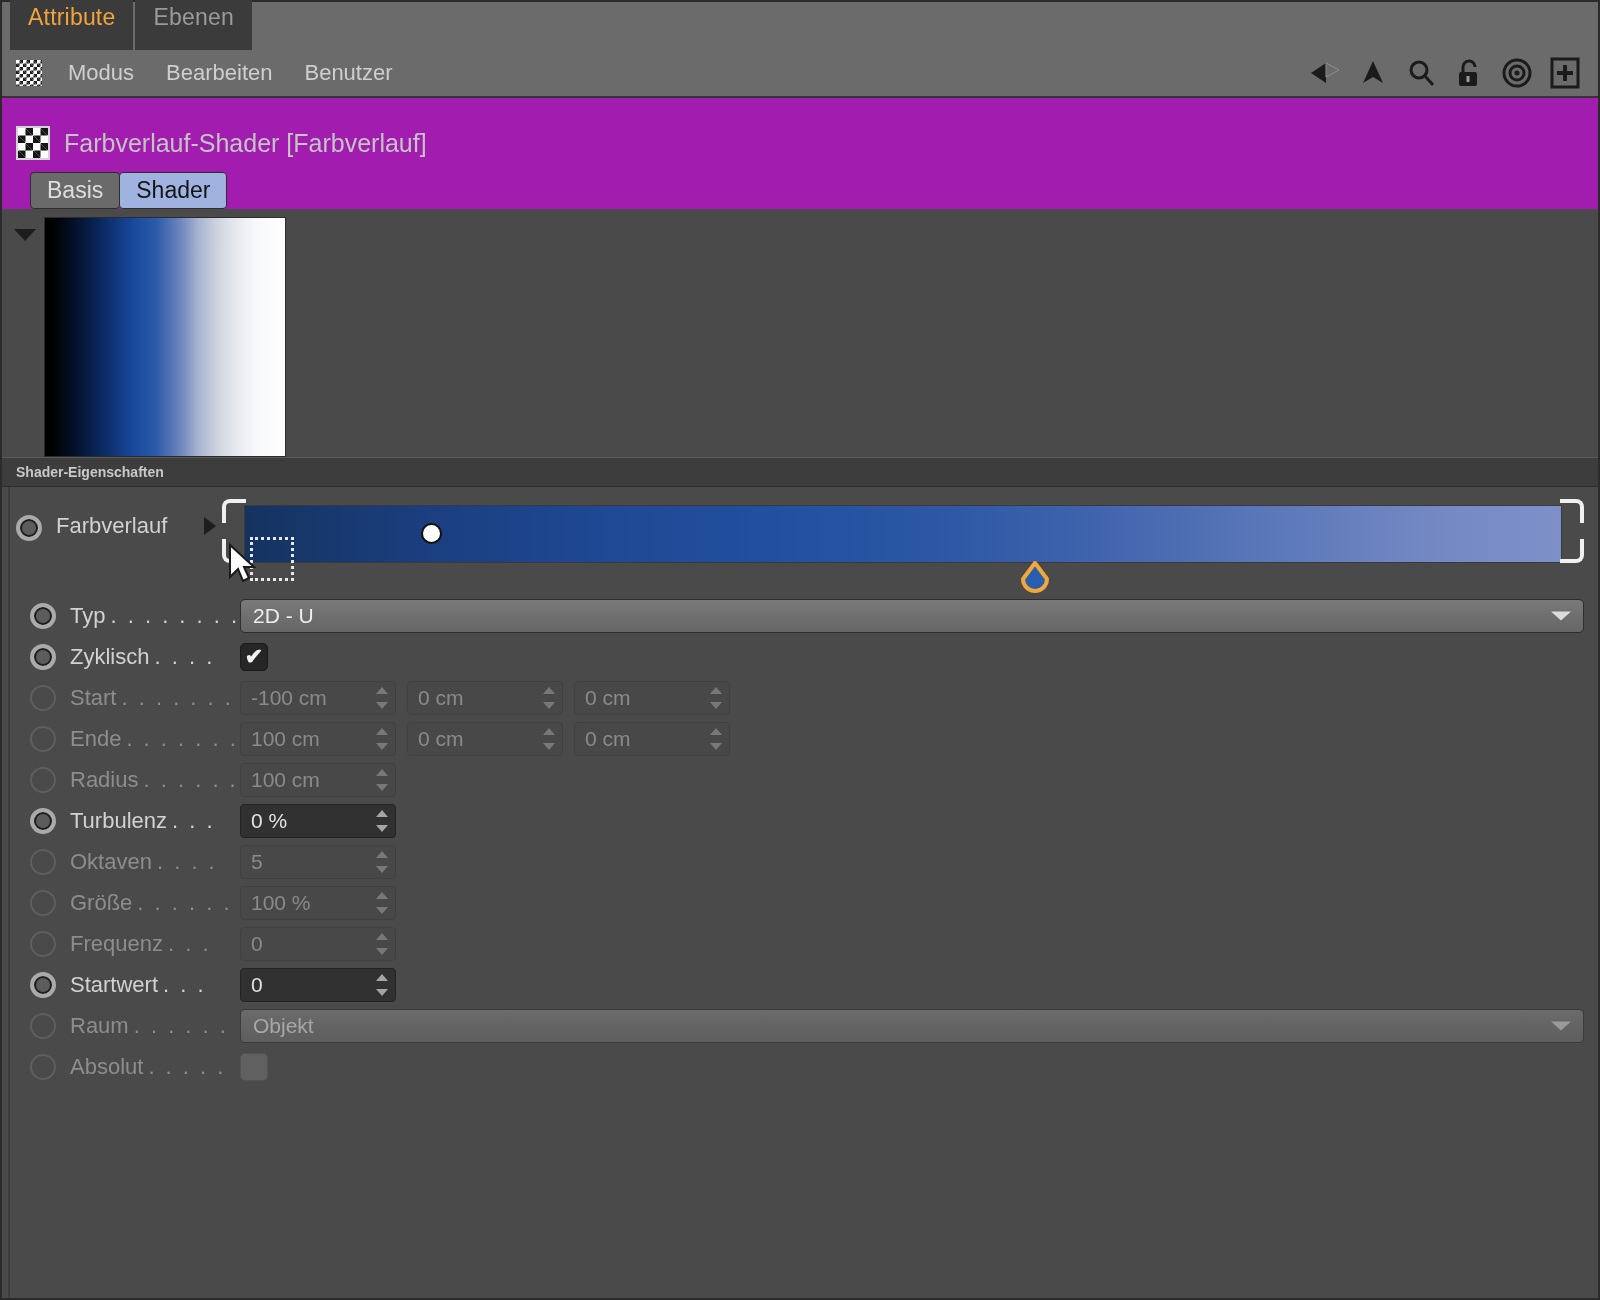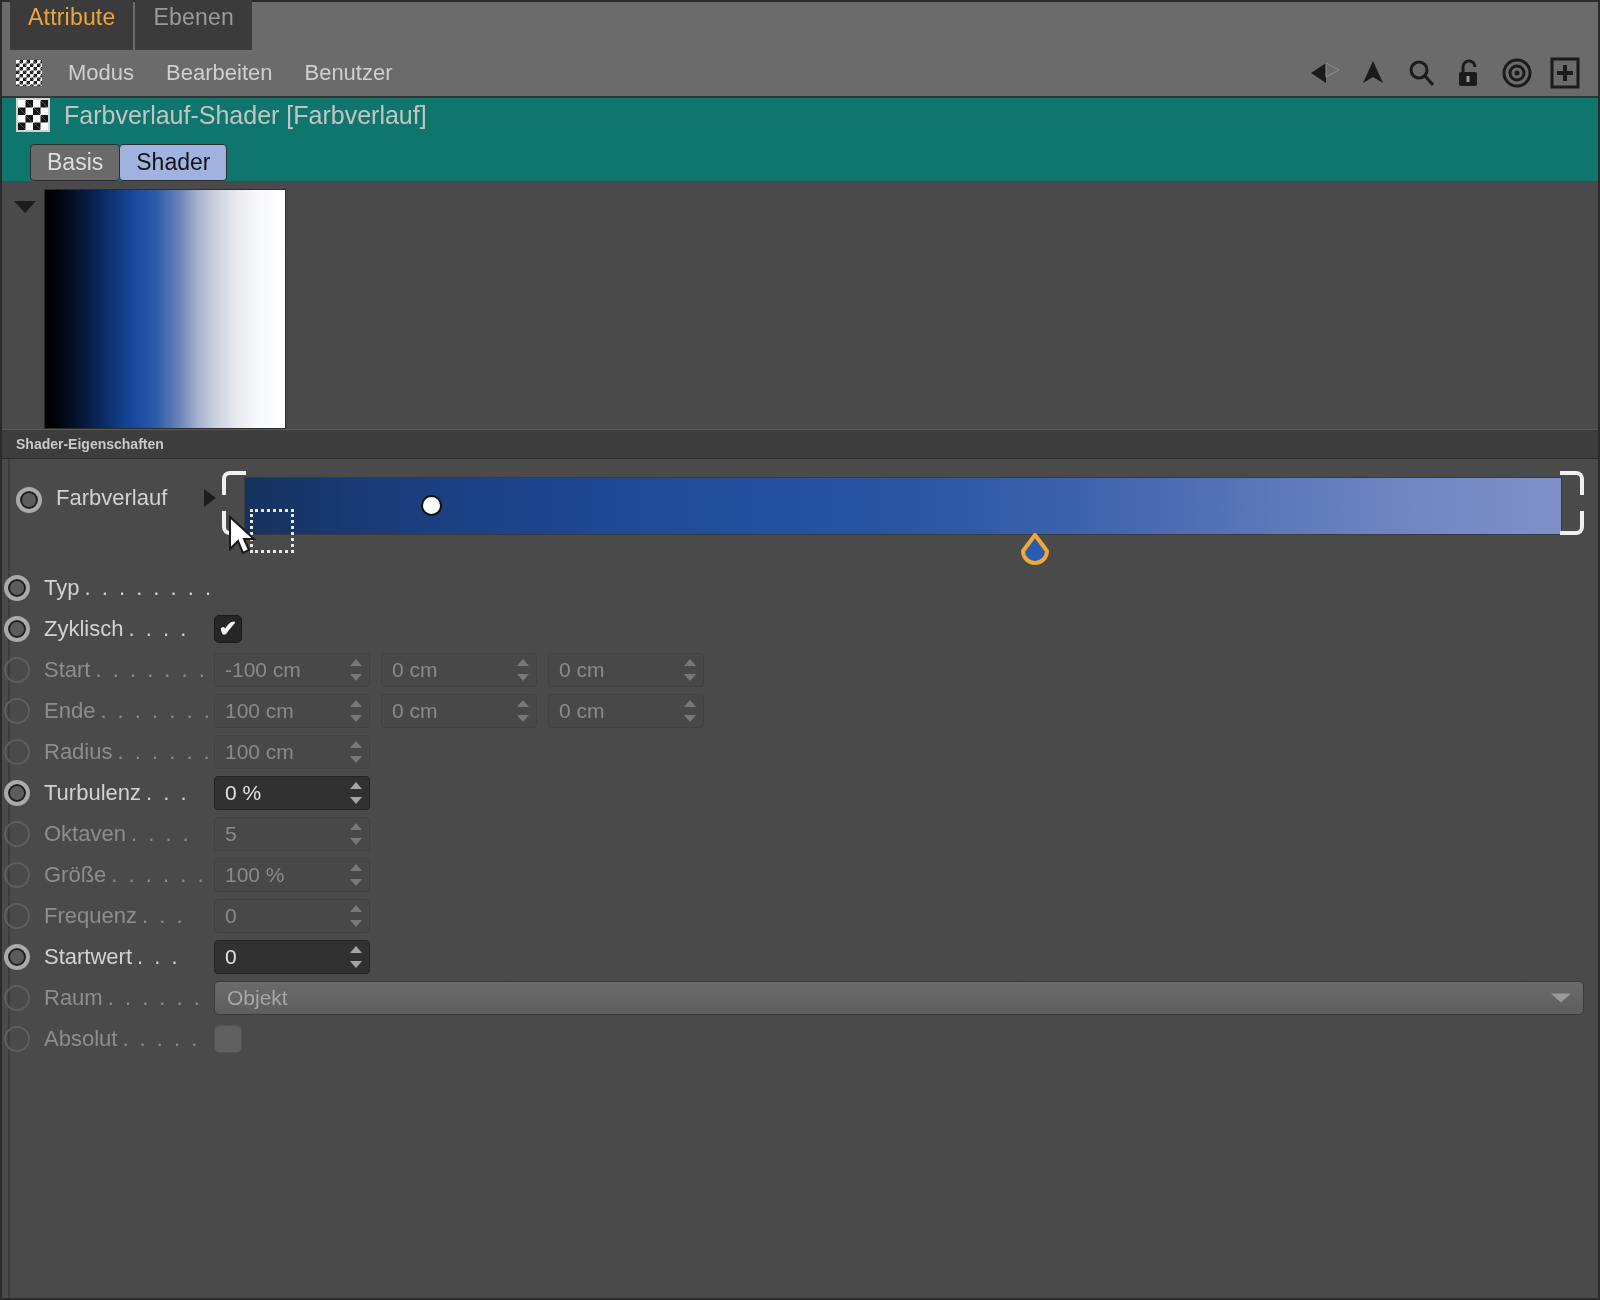--- a/index.html
+++ b/index.html
@@ -63,22 +63,22 @@
       linear-gradient(45deg, #1c1c1c 25%, transparent 25%, transparent 75%, #1c1c1c 75%);
     background-size: 7px 7px;
     background-position: 0 0, 3.5px 3.5px;
   }
   .menubar-spacer { flex: 1 1 auto; }
   .tool-icons { display: flex; align-items: center; gap: 14px; padding-right: 6px; }
   .tool-icon { width: 34px; height: 34px; display: block; }
 
   
   .objhead {
-    background: #0f766e;
-    padding: 0 0 0 14px;
+    background: #a21caf;
+    padding: 28px 0 0 14px;
     flex: 0 0 auto;
   }
   .objrow { display: flex; align-items: center; }
   .obj-icon {
     width: 34px; height: 34px;
     border: 2px solid #d4d4d4;
     box-sizing: border-box;
     background-color: #fff;
     background-image:
       linear-gradient(45deg, #151515 25%, transparent 25%, transparent 75%, #151515 75%),
@@ -134,21 +134,21 @@
     padding-top: 8px;
   }
   .props::before {
     content: "";
     position: absolute; left: 6px; top: 0; bottom: 0;
     width: 2px; background: #3d3d3d;
   }
   .row {
     display: flex; align-items: center;
     height: 41px;
-    padding-left: 2px;
+    padding-left: 28px;
     position: relative;
   }
   .radio {
     width: 26px; height: 26px; border-radius: 50%;
     box-sizing: border-box;
     flex: 0 0 auto;
     margin-right: 14px;
   }
   .radio.on  { border: 4px solid #aaaaaa; background: #5c5c5c; box-shadow: inset 0 0 0 2px #1e1e1e; }
   .radio.off { border: 2px solid #5e5e5e; background: transparent; }
@@ -419,20 +419,24 @@
           <polygon points="2,2 2,34 10,26 15,38 21,35 16,24 26,24" fill="#ffffff" stroke="#1a1a1a" stroke-width="2"></polygon>
         </svg>
       </div>
     </div>
 
     <div class="row">
       <div class="radio on"></div>
       <div class="label on">
         <span>Typ</span><span class="dots">. . . . . . . .</span>
       </div>
+      <div class="dropdown">
+        <span class="val">2D - U</span>
+        <span class="dd-arrow"></span>
+      </div>
     </div>
 
     <div class="row">
       <div class="radio on"></div>
       <div class="label on">
         <span>Zyklisch</span><span class="dots">. . . .</span>
       </div>
       <div class="checkbox on">
         <span class="tick">✔</span>
       </div>

